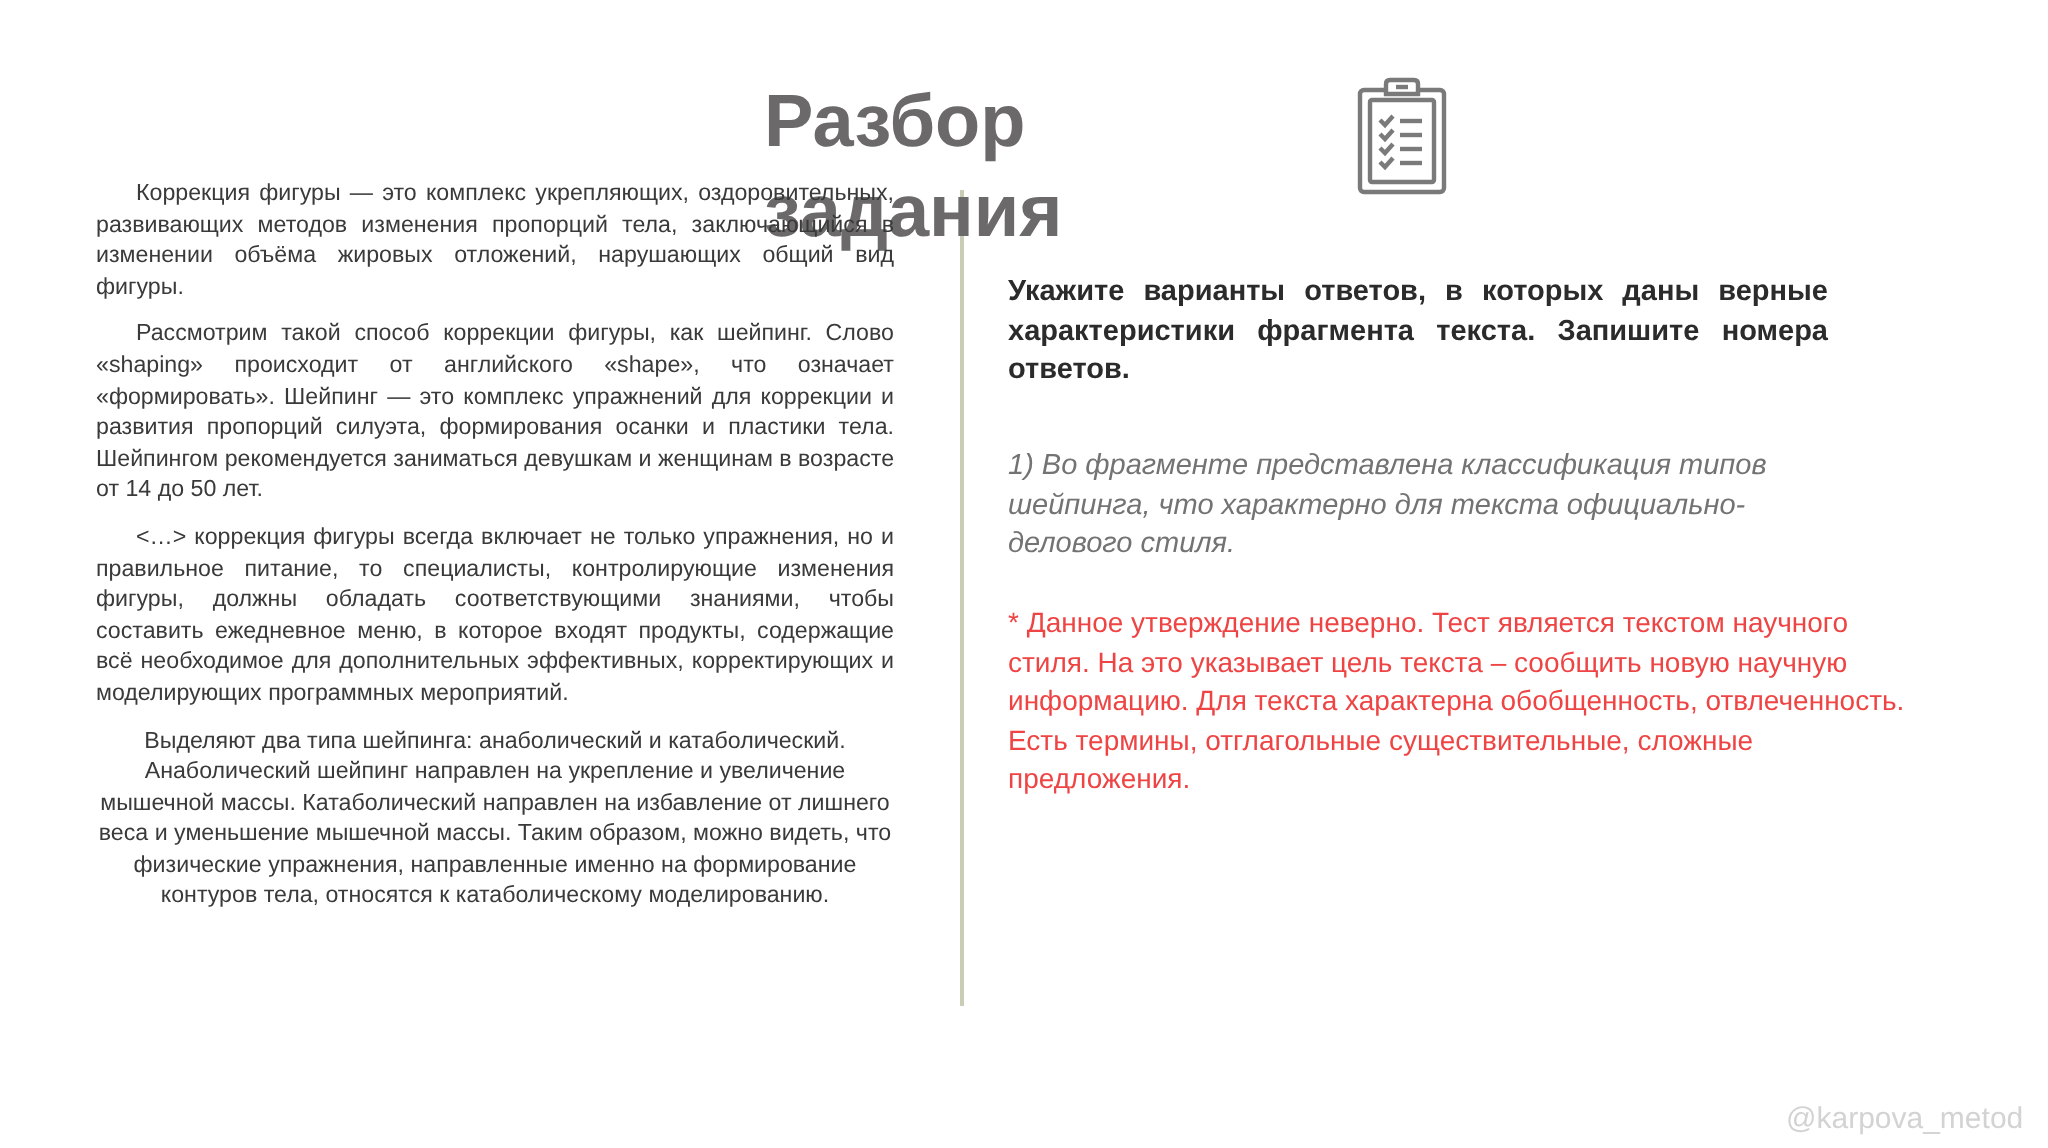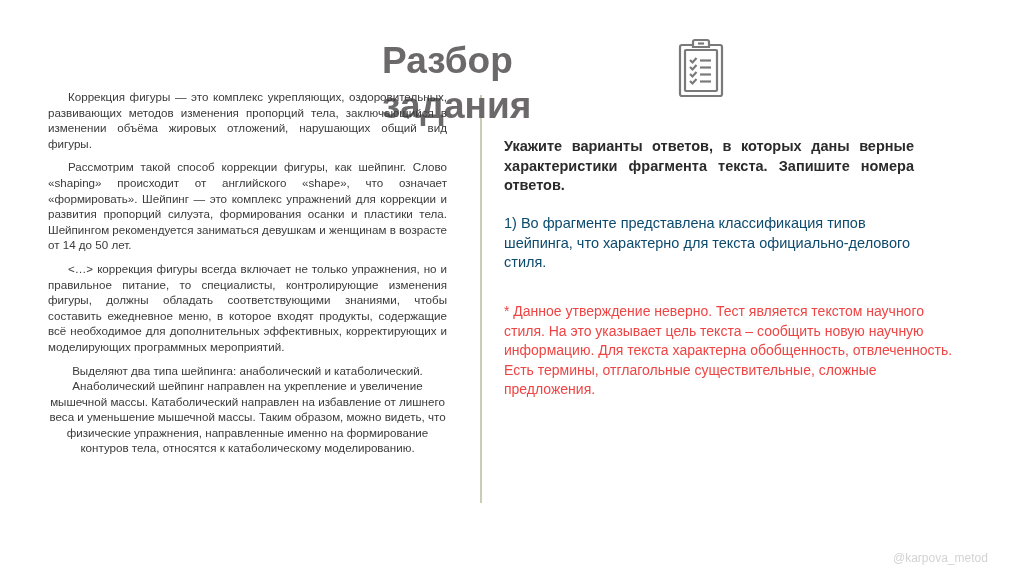--- a/index.html
+++ b/index.html
@@ -26,30 +26,30 @@
     }
     .clipboard {
       position: absolute; left: 678px; top: 38px; width: 46px; height: 60px;
     }
     .question {
       position: absolute; left: 504px; top: 137px; width: 410px;
       font-size: 14.5px; line-height: 19.5px; font-weight: bold; color: #2b2b2b;
       text-align: justify; margin: 0;
     }
     .option {
-      position: absolute; left: 504px; top: 214px; width: 420px;
-      font-size: 14.5px; line-height: 19.5px; color: #0c4a6e; margin: 0;
+      position: absolute; left: 504px; top: 224px; width: 420px;
+      font-size: 14.5px; line-height: 19.5px; color: #737373; margin: 0; font-style: italic;
     }
     .answer {
       position: absolute; left: 504px; top: 302px; width: 460px;
       font-size: 14px; line-height: 19.5px; color: #ef4444; margin: 0;
     }
     .watermark {
       position: absolute; left: 893px; top: 551px;
-      font-size: 12px; color: #d3d3d3;
+      font-size: 15px; color: #d3d3d3;
     }
   </style>
 </head>
 <body>
 
 <h1 class="title">Разбор задания</h1>
 
 <div class="left-col">
   <p class="just">Коррекция фигуры — это комплекс укрепляющих, оздоровительных, развивающих методов изменения пропорций тела, заключающийся в изменении объёма жировых отложений, нарушающих общий вид фигуры.</p>
   <p class="just">Рассмотрим такой способ коррекции фигуры, как шейпинг. Слово «shaping» происходит от английского «shape», что означает «формировать». Шейпинг — это комплекс упражнений для коррекции и развития пропорций силуэта, формирования осанки и пластики тела. Шейпингом рекомендуется заниматься девушкам и женщинам в возрасте от 14 до 50 лет.</p>

